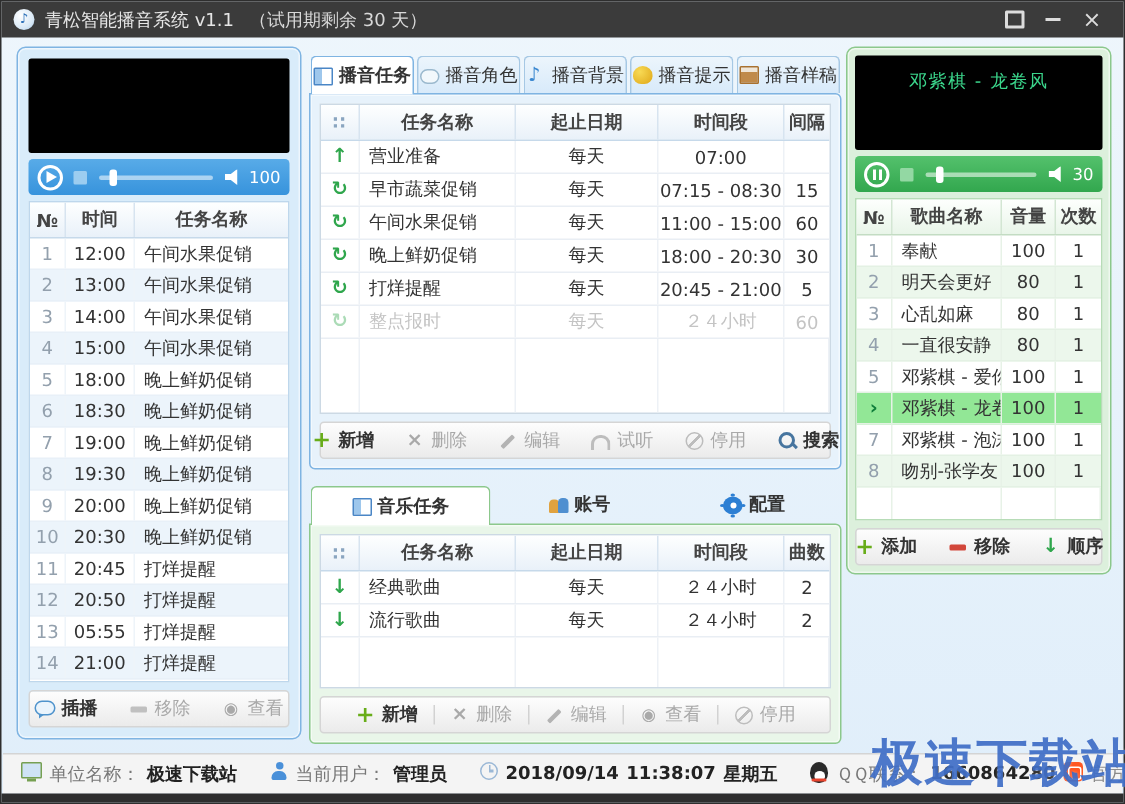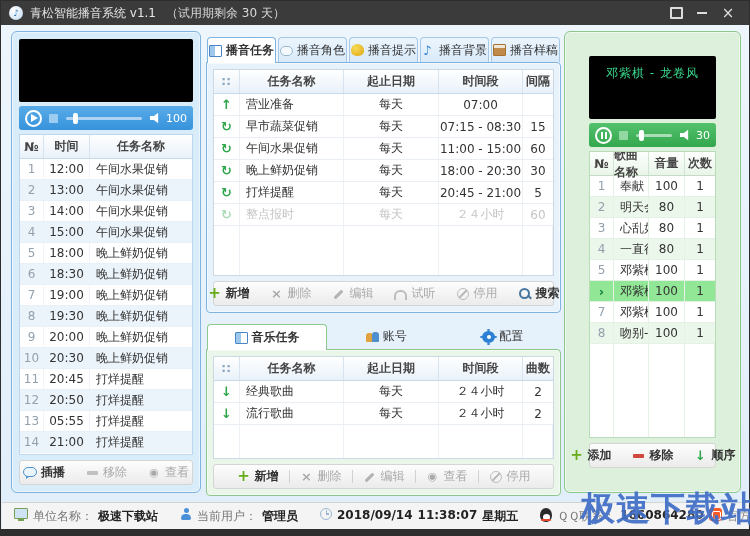--- a/index.html
+++ b/index.html
@@ -16,21 +16,21 @@
   .win-controls{margin-left:auto;display:flex;align-items:center}
   .wc{width:26px;height:18px;display:flex;align-items:center;justify-content:center;color:#dcdcdc;cursor:pointer}
   .wc-tray::before{content:"";width:9px;height:8px;border:2px solid #dcdcdc;border-radius:1px}
   .wc-min::before{content:"";width:10px;height:2px;background:#dcdcdc}
   .wc-close{font-size:15px;line-height:1}
   .wc-close::before{content:"×"}
 
   
   .panel{position:absolute;border-radius:6px;display:flex;flex-direction:column;box-shadow:inset 0 0 0 1px rgba(255,255,255,.55)}
   .panel-left{left:10px;top:30px;width:190px;height:462px;background:#d9ecfa;border:1px solid #7fb4e2;padding:7px}
-  .panel-right{left:563px;top:30px;width:177px;height:462px;background:#dcf0dc;border:1px solid #8cc88c;padding:24px}
+  .panel-right{left:563px;top:30px;width:177px;height:352px;background:#dcf0dc;border:1px solid #8cc88c;padding:5px}
   .screen{height:63px;background:#000;border-radius:2px;flex:none;position:relative}
   .np{position:absolute;left:0;right:0;top:9px;text-align:center;color:#3bd68c;font-size:12px;letter-spacing:1px}
 
   .playerbar{height:24px;margin-top:4px;border-radius:3px;display:flex;align-items:center;padding:0 6px;flex:none}
   .playerbar.blue{background:linear-gradient(180deg,#58abe8,#3793dc)}
   .playerbar.green{background:linear-gradient(180deg,#54c16c,#32a74e)}
   .pbtn{width:17px;height:17px;border:2px solid #fff;border-radius:50%;display:flex;align-items:center;justify-content:center;flex:none;cursor:pointer}
   .ptri{width:0;height:0;border-left:7px solid #fff;border-top:4px solid transparent;border-bottom:4px solid transparent;margin-left:2px}
   .pbars{display:flex;gap:2px}
   .pbars i{width:2px;height:7px;background:#fff;display:block}
@@ -86,21 +86,21 @@
 
   
   .panel-ct{left:205px;top:36px;width:355px;height:276px}
   .panel-cb{left:205px;top:323px;width:355px;height:172px}
   .cpanel{position:absolute;display:flex;flex-direction:column}
   .tabs-row{display:flex;height:25px;gap:2px;padding:0 1px;flex:none}
   .tab{flex:1;display:inline-flex;align-items:center;justify-content:center;gap:4px;border:1px solid #a6c8e4;border-bottom:none;border-radius:4px 4px 0 0;background:linear-gradient(180deg,#ecf5fc,#d8eafa);cursor:pointer;position:relative;z-index:1;font-size:12px;white-space:nowrap;overflow:hidden}
   .tab.active{background:#fff;border-color:#7fb4e2;z-index:3;margin-bottom:-1px;font-weight:bold}
   .panel-cb .tab{border-color:#9ccb9c;background:linear-gradient(180deg,#f0f9f0,#ddf0dd)}
   .panel-cb .tab.active{background:#fff;border-color:#8cc88c;flex:0 0 120px}
-  .tab.flat{border:none;background:none;font-weight:normal}
+  .tab.flat{border:none;background:none;font-weight:bold}
   .panel-body{flex:1;border:1px solid #7fb4e2;border-radius:0 4px 4px 4px;background:#e7f2fb;padding:6px;display:flex;flex-direction:column;position:relative;z-index:2;box-shadow:inset 0 0 0 1px rgba(255,255,255,.5)}
   .panel-cb .panel-body{border-color:#8cc88c;background:#e9f6e9}
 
   
   .ic{display:inline-flex;align-items:center;justify-content:center;width:14px;height:14px;position:relative;font-size:12px;line-height:1;flex:none}
   .ic-grip{color:#8aa5c0;letter-spacing:1px}
   .ic-grip::before{content:"∷"}
   .ic-up-arrow,.ic-loop,.ic-down-arrow{color:#2fa64c;font-weight:bold;font-size:13px}
   .ic-up-arrow::before{content:"↑"}
   .ic-loop::before{content:"↻"}
@@ -289,26 +289,26 @@
     <div class="tabs-row" id="ct-tabs">
         <div class="tab active">
           <span class="tic tic-panel"></span>
           <span class="tab-label">播音任务</span>
         </div>
         <div class="tab">
           <span class="tic tic-bubble-tab"></span>
           <span class="tab-label">播音角色</span>
         </div>
         <div class="tab">
+          <span class="tic tic-note"></span>
+          <span class="tab-label">播音背景</span>
+        </div>
+        <div class="tab">
           <span class="tic tic-bell"></span>
           <span class="tab-label">播音提示</span>
-        </div>
-        <div class="tab">
-          <span class="tic tic-note"></span>
-          <span class="tab-label">播音背景</span>
         </div>
         <div class="tab">
           <span class="tic tic-book"></span>
           <span class="tab-label">播音样稿</span>
         </div>
       </div>
     <div class="panel-body">
       <div class="table-wrap tw-gray" style="margin-top:0">
         <div class="thead">
           <span class="hc ct-ic">

